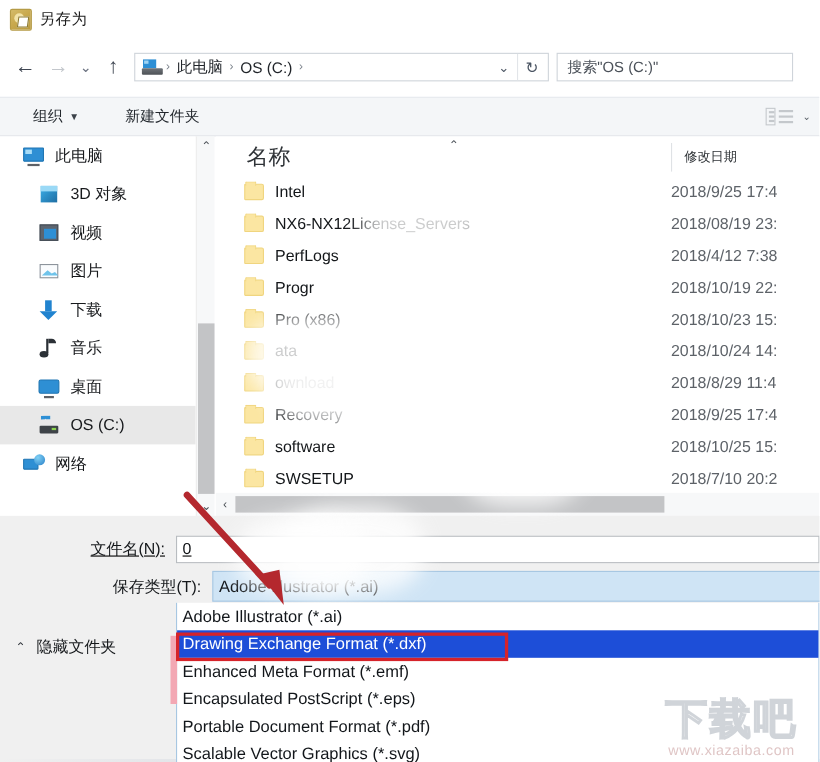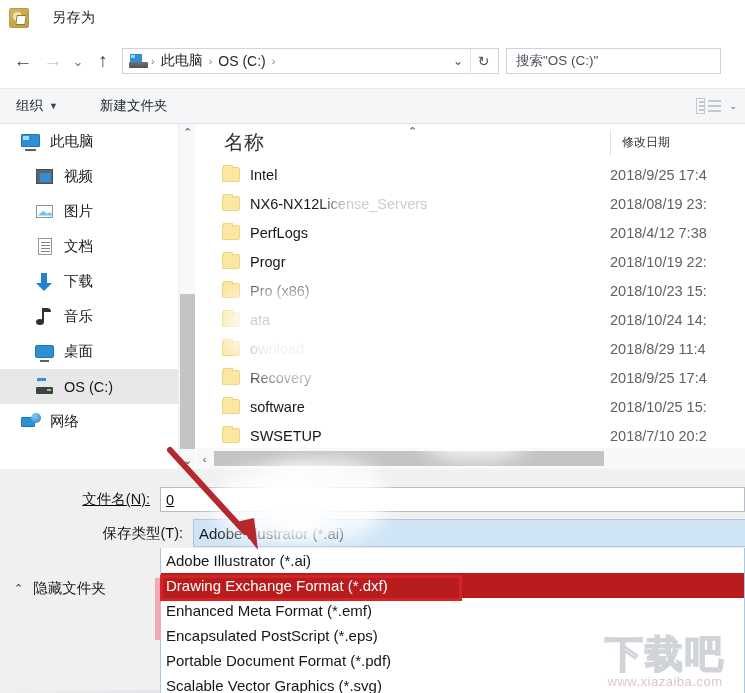--- a/index.html
+++ b/index.html
@@ -14,21 +14,20 @@
     width: 745px; height: 693px;
     background: #ffffff;
   }
 
   
   .titlebar {
     position: absolute; left: 0; top: 0; width: 634px; height: 36px;
     background: #ffffff;
     display: flex; align-items: center;
     padding-left: 9px;
-    gap: 16px;
   }
   .ai-icon {
     width: 20px; height: 20px; border-radius: 2px;
     background: linear-gradient(145deg,#d4bb6a 0%, #c9a94e 45%, #b99a3e 100%);
     position: relative; flex: 0 0 auto;
     border: 1px solid #b59b46;
   }
   .ai-icon::before {
     content: "";
     position: absolute; left: 3px; top: 3px; width: 9px; height: 9px;
@@ -120,21 +119,21 @@
   .toolbar {
     position: absolute; left: 0; top: 88px; width: 745px; height: 36px;
     background: #f4f6f8;
     border-top: 1px solid #e7eaee;
     border-bottom: 1px solid #e1e4e8;
     display: flex; align-items: center;
   }
   .tb-item {
     font-size: 13.5px; color: #23282e; display: flex; align-items: center;
   }
-  .tb-org { margin-left: 16px; }
+  .tb-org { margin-left: 30px; }
   .tb-caret { font-size: 9px; margin-left: 6px; color: #3b4249; }
   .tb-new { margin-left: 42px; }
   .tb-right { margin-left: auto; display: flex; align-items: center; padding-right: 8px; }
   .viewicon {
     width: 26px; height: 16px; position: relative; opacity: .45;
   }
   .viewicon .vbox {
     position:absolute; left:0; top:0; width:9px; height:16px;
     border:1px solid #8c9298;
   }
@@ -308,21 +307,21 @@
     background: #ffffff;
     border: 1px solid #a7c7e2;
     border-top: none;
     z-index: 20;
   }
   .dd-item {
     height: 25px; display: flex; align-items: center;
     padding-left: 5px;
     font-size: 15px; color: #12161a; white-space: nowrap;
   }
-  .dd-item.sel { background: #b91c1c; color: #ffffff; text-align: right; }
+  .dd-item.sel { background: #1d4ed8; color: #ffffff; text-align: right; }
   .dd-leftstrip {
     position: absolute; left: 155px; top: 578px; width: 6px; height: 62px;
     background: #f3a8b4; z-index: 21;
   }
 
   
   .red-box {
     position: absolute; left: 160px; top: 575px; width: 302px; height: 26px;
     border: 3px solid #d6232a; z-index: 30;
   }
@@ -418,36 +417,36 @@
 
   <div class="nav-pane">
     <div class="nav-item lvl0">
       <span class="ic ic-pc">
           <span class="m"></span>
           <span class="s"></span>
         </span>
       <span>此电脑</span>
     </div>
     <div class="nav-item lvl1">
+      <span class="ic ic-3d">
+          <span class="c"></span>
+        </span>
+      <span>3D 对象</span>
+    </div>
+    <div class="nav-item lvl1">
       <span class="ic ic-video">
           <span class="f"></span>
         </span>
       <span>视频</span>
     </div>
     <div class="nav-item lvl1">
       <span class="ic ic-pic">
           <span class="f"></span>
         </span>
       <span>图片</span>
-    </div>
-    <div class="nav-item lvl1">
-      <span class="ic ic-doc">
-          <span class="f"></span>
-        </span>
-      <span>文档</span>
     </div>
     <div class="nav-item lvl1">
       <span class="ic ic-dl">
           <span class="a"></span>
         </span>
       <span>下载</span>
     </div>
     <div class="nav-item lvl1">
       <span class="ic ic-mus">
           <span class="n"></span>

